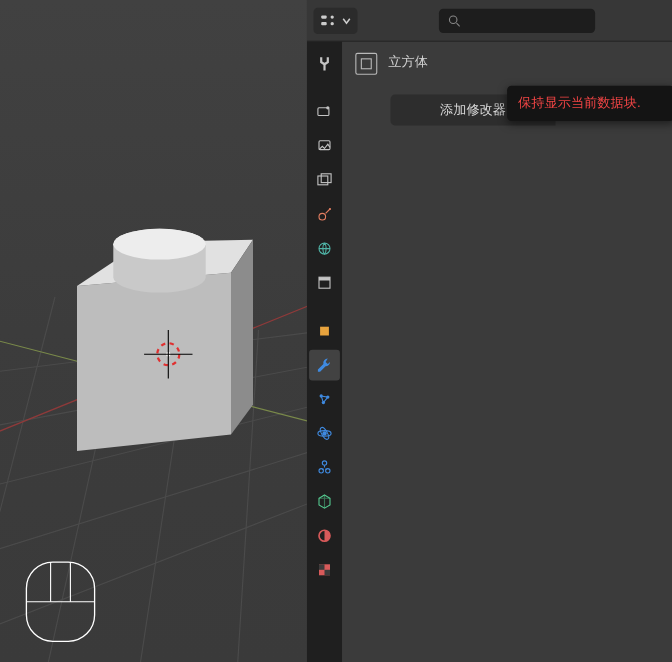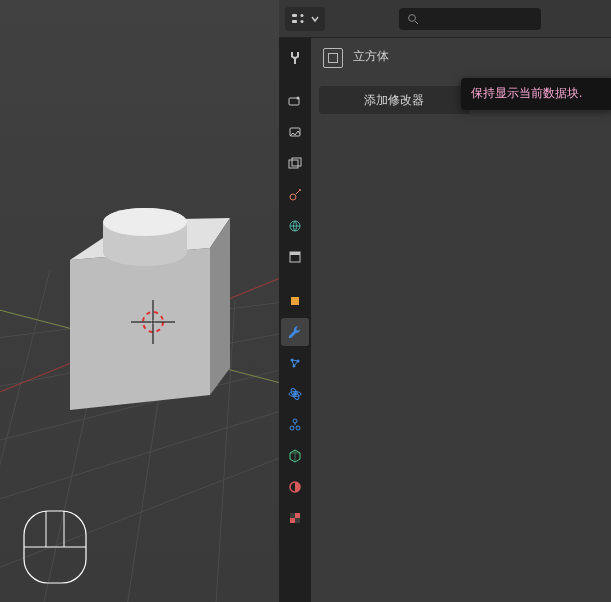--- a/index.html
+++ b/index.html
@@ -16,24 +16,24 @@
   .search-box { flex: 0 0 142px; height: 22px; background: #1d1d1d; border-radius: 4px; display: flex; align-items: center; padding: 0 8px; margin-left: 64px;}
   .search-box input { background: none; border: none; outline: none; color: #ccc; width: 100%; font-size: 12px; }
   .content { display: flex; flex: 1; }
   .tabstrip { width: 32px; background: #1f1f1f; display: flex; flex-direction: column; align-items: center; padding-top: 6px; gap: 3px; }
   .tab { width: 28px; height: 28px; display: flex; align-items: center; justify-content: center; border-radius: 3px; }
   .tab.active { background: #424242; }
   .main { flex: 1; background: #3b3b3b; }
   .obj-row { display: flex; align-items: flex-start; gap: 10px; padding: 10px 12px; }
   .obj-icon-box { width: 20px; height: 20px; border: 1px solid #b9b9b9; border-radius: 2px; display:flex;align-items:center;justify-content:center;}
   .cube-glyph { width:10px;height:10px;border:1px solid #b9b9b9;}
-  .add-row { position: relative; margin-top: 8px; }
+  .add-row { position: relative; margin-top: 8px; padding-left: 36px; }
   .add-btn { margin-left: 8px; height: 28px; width: 150px; background: #2d2d2d; border-radius: 4px 0 0 4px; display: flex; align-items: center; justify-content: center; color: #d8d8d8; }
   .tooltip { position: absolute; left: 150px; top: -8px; padding: 6px 10px 8px 10px; background: #141414; border-radius: 4px; box-shadow: 0 2px 8px rgba(0,0,0,.5); line-height: 1.5; color: #d5d5d5; white-space: nowrap; width: 152px;}
-  .tooltip .sub { color: #f9a8d4; }
+  .tooltip .sub { color: #ef4444; }
 </style>
 </head>
 <body>
 
 <div class="root">
   <div class="viewport">
     <svg class="scene" width="279" height="602">
 
       <g stroke="#4b4b4b" stroke-width="1">
         <line x1="-20" y1="340" x2="300" y2="300"></line>

